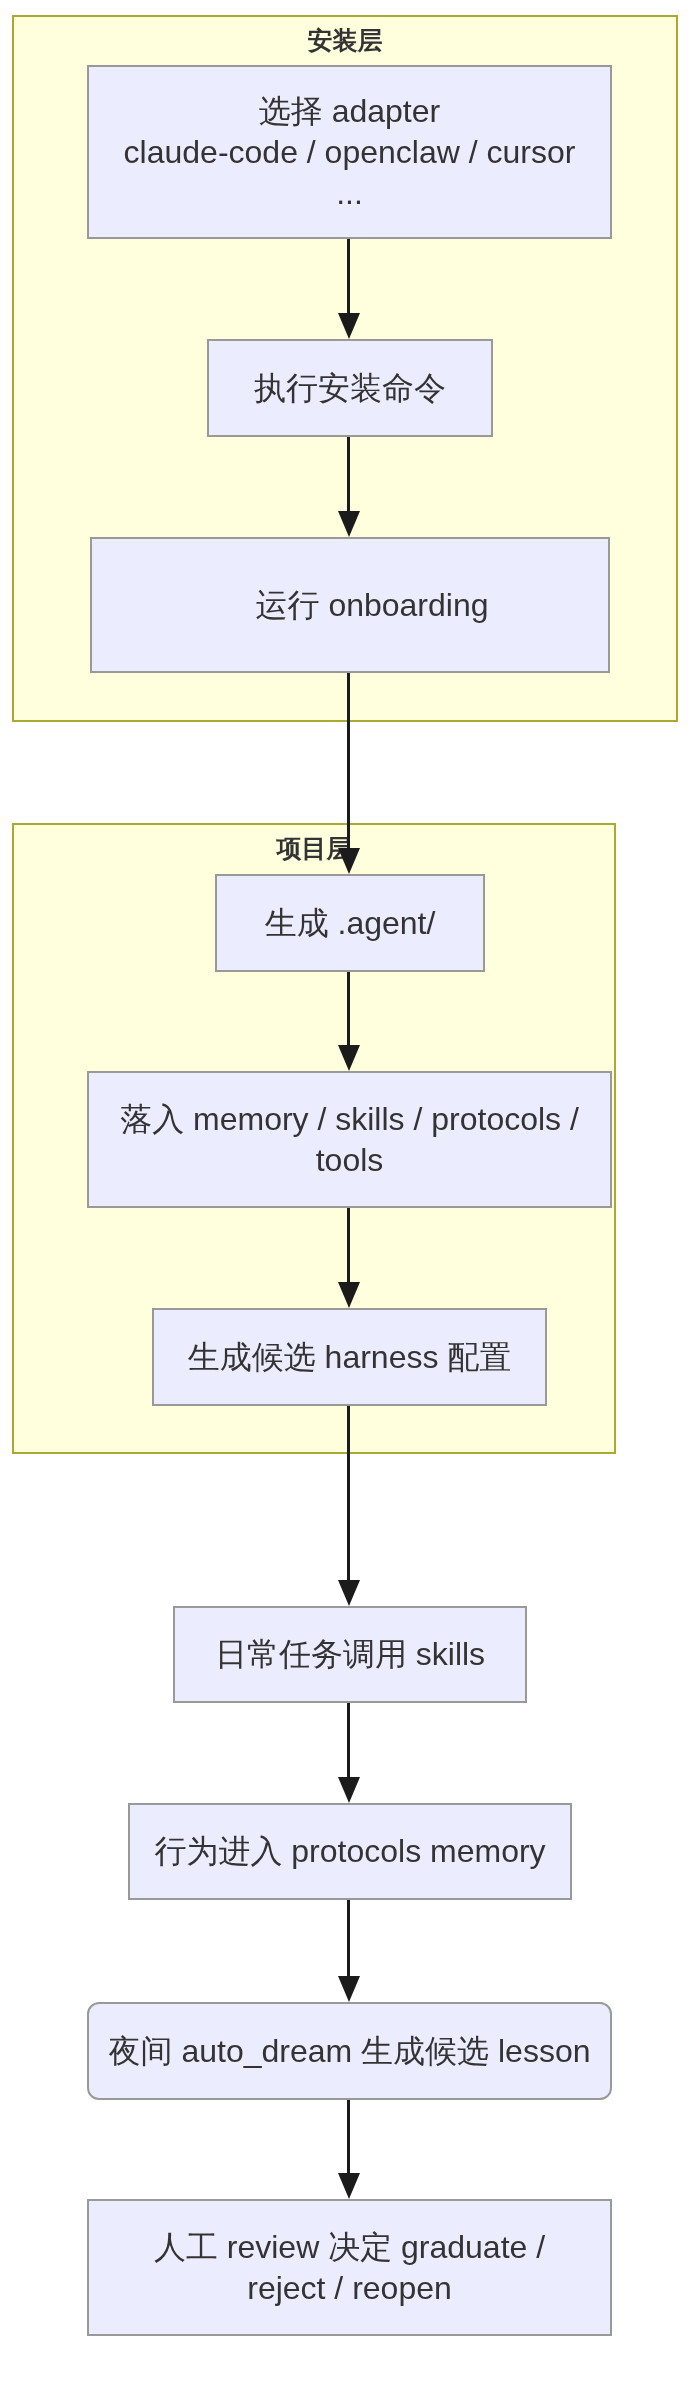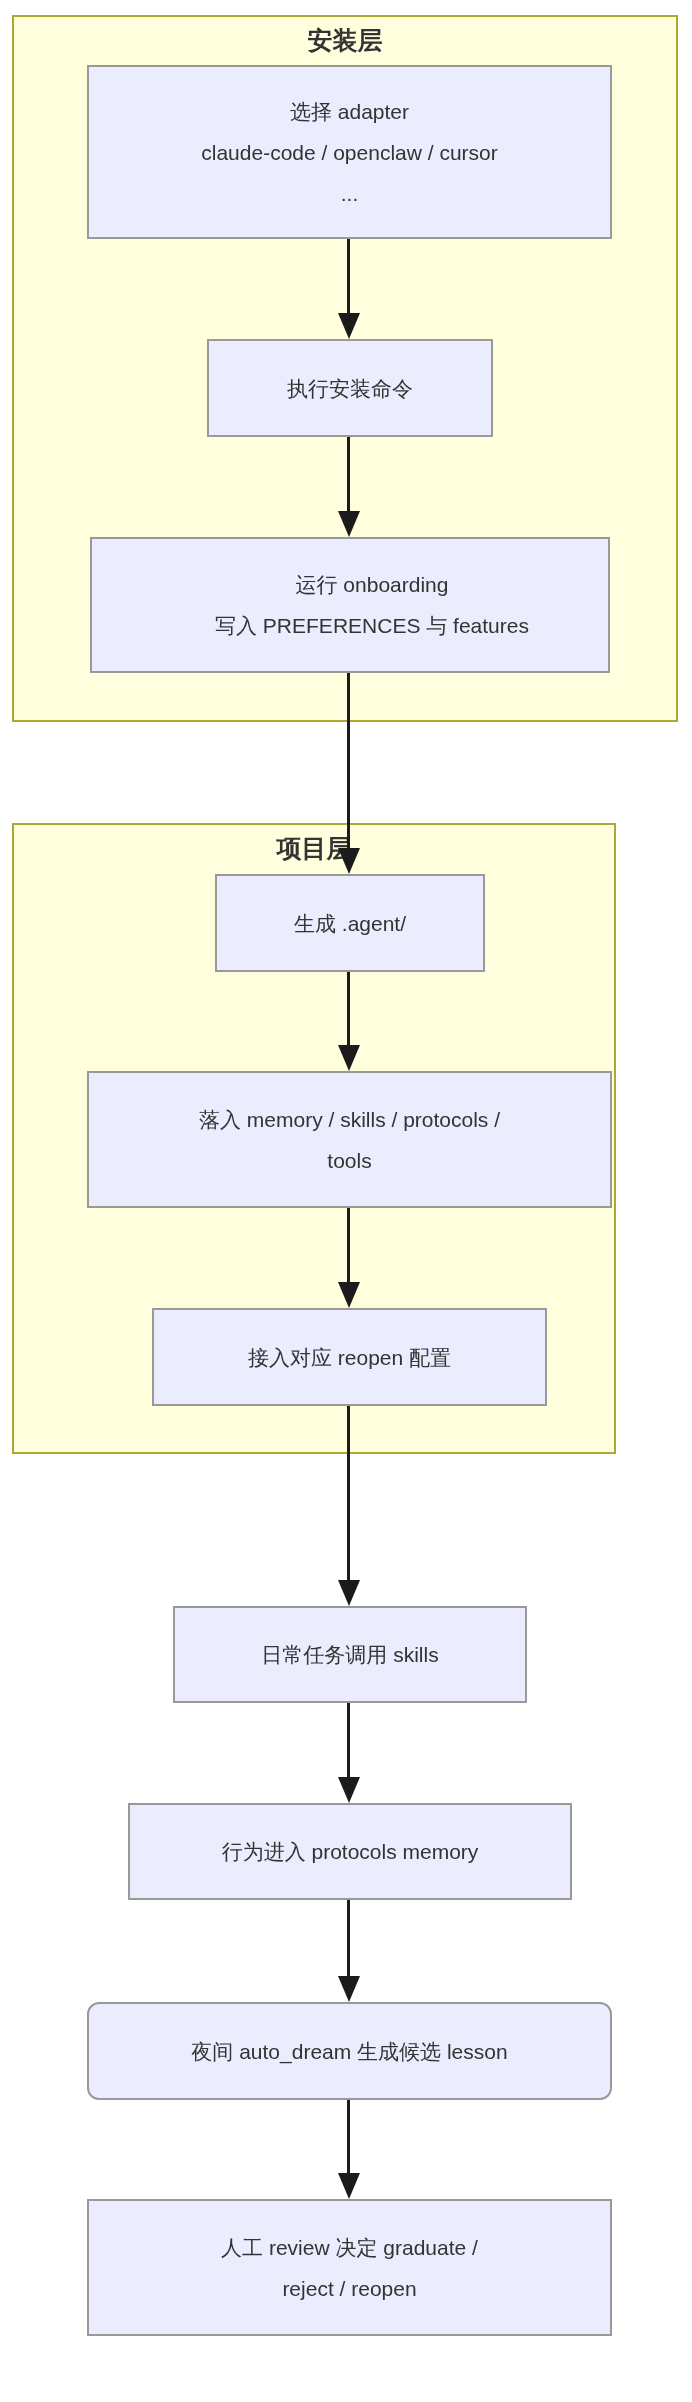--- a/index.html
+++ b/index.html
@@ -34,21 +34,21 @@
   .node {
     position: absolute;
     box-sizing: border-box;
     background: #ececff;
     border: 2px solid #999999;
     display: flex;
     flex-direction: column;
     justify-content: center;
     align-items: center;
     text-align: right;
-    font-size: 21px;
+    font-size: 32px;
     line-height: 41px;
     color: #333333;
   }
   .edge-line {
     position: absolute;
     left: 347px;
     width: 3px;
     background: #1b1b1b;
   }
   .edge-head {
@@ -107,34 +107,33 @@
     <div>claude-code / openclaw / cursor</div>
     <div>...</div>
   </div>
 
   <div class="node" style="left:207px; top:339px; width:286px; height:98px;">
     <div>执行安装命令</div>
   </div>
 
   <div class="node" style="left:90px; top:537px; width:520px; height:136px;padding-left:44px;">
     <div>运行 onboarding</div>
-    <div>写入 PREFERENCES 与 features</div>
   </div>
 
   <div class="node" style="left:215px; top:874px; width:270px; height:98px;">
     <div>生成 .agent/</div>
   </div>
 
   <div class="node" style="left:87px; top:1071px; width:525px; height:137px;">
     <div>落入 memory / skills / protocols /</div>
     <div>tools</div>
   </div>
 
   <div class="node" style="left:152px; top:1308px; width:395px; height:98px;">
-    <div>接入对应 reopen 配置</div>
+    <div>生成候选 harness 配置</div>
   </div>
 
   <div class="node" style="left:173px; top:1606px; width:354px; height:97px;">
     <div>日常任务调用 skills</div>
   </div>
 
   <div class="node" style="left:128px; top:1803px; width:444px; height:97px;">
     <div>行为进入 protocols memory</div>
   </div>
 

